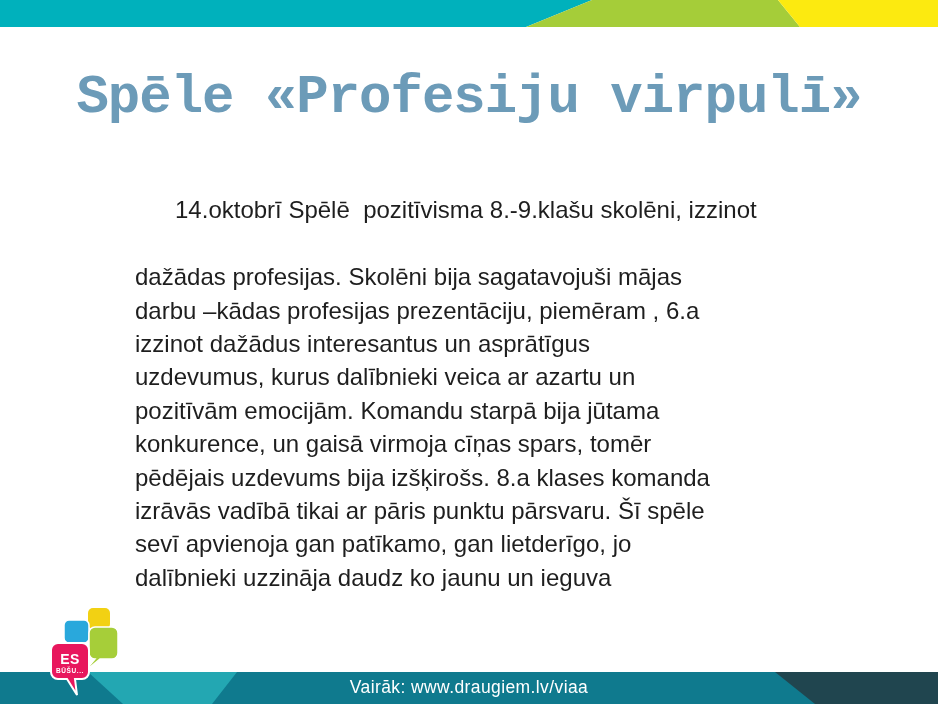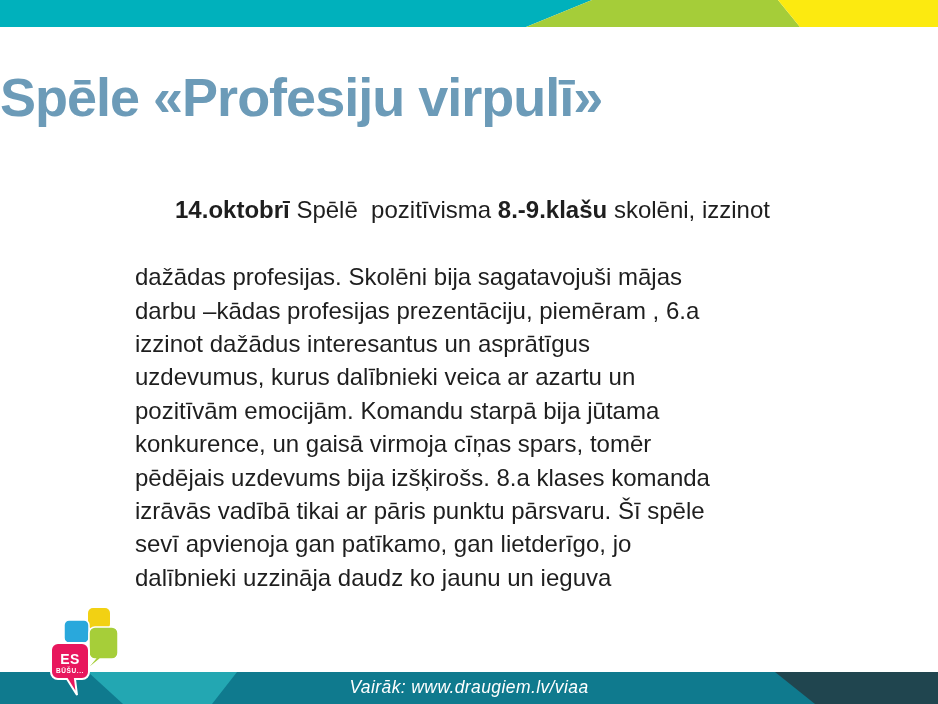--- a/index.html
+++ b/index.html
@@ -13,48 +13,48 @@
 
   
   .top-bar { top:0; left:0; }
   .fill-top-teal   { fill:var(--top_teal); }
   .fill-top-green  { fill:var(--top_green); }
   .fill-top-yellow { fill:var(--top_yellow); }
 
   
   .slide-title {
     top:68px; left:0; width:100%;
-    text-align:left;
+    text-align:center;
     font-size:54px; font-weight:bold; letter-spacing:-1px;
     color:var(--title_blue);
     line-height:1.1;
     white-space:pre;
+    font-family:Liberation Mono, monospace;
   }
 
   
   .body-block {
     top:160px; left:135px; width:740px;
     font-size:24px; line-height:33.4px;
     color:var(--body_text);
   }
   .body-line, .body-line1 { white-space:pre; }
-  .body-line1 b, .body-block b { font-weight:bold; }
+  .body-line1 b, .body-block b { font-weight:normal; }
 
   
   .bottom-bar { top:672px; left:0; }
   .fill-bar-teal  { fill:var(--bar_teal); }
   .fill-bar-light { fill:var(--bar_light); }
   .fill-bar-dark  { fill:var(--bar_dark); }
   .footer-text {
     top:672px; left:0; width:100%; height:32px;
     line-height:31px; text-align:center;
     color:var(--footer_text);
     font-size:17.5px; letter-spacing:0.4px;
     white-space:pre;
-    font-style:italic;
   }
 
   
   .es-busu-logo { left:48px; top:604px; }
   .fill-logo-yellow { fill:var(--logo_yellow); }
   .fill-logo-blue   { fill:var(--logo_blue);   stroke:#ffffff; stroke-width:1.5; }
   .fill-logo-green  { fill:var(--logo_green);  stroke:#ffffff; stroke-width:1.5; }
   .fill-logo-pink   { fill:var(--logo_pink);   stroke:#ffffff; stroke-width:2; }
   .logo-es-text   { fill:#ffffff; font-family:"Liberation Sans", sans-serif; font-weight:bold; font-size:14px; letter-spacing:0.5px; }
   .logo-busu-text { fill:#ffffff; font-family:"Liberation Sans", sans-serif; font-weight:bold; font-size:6.5px; letter-spacing:0.6px; }

